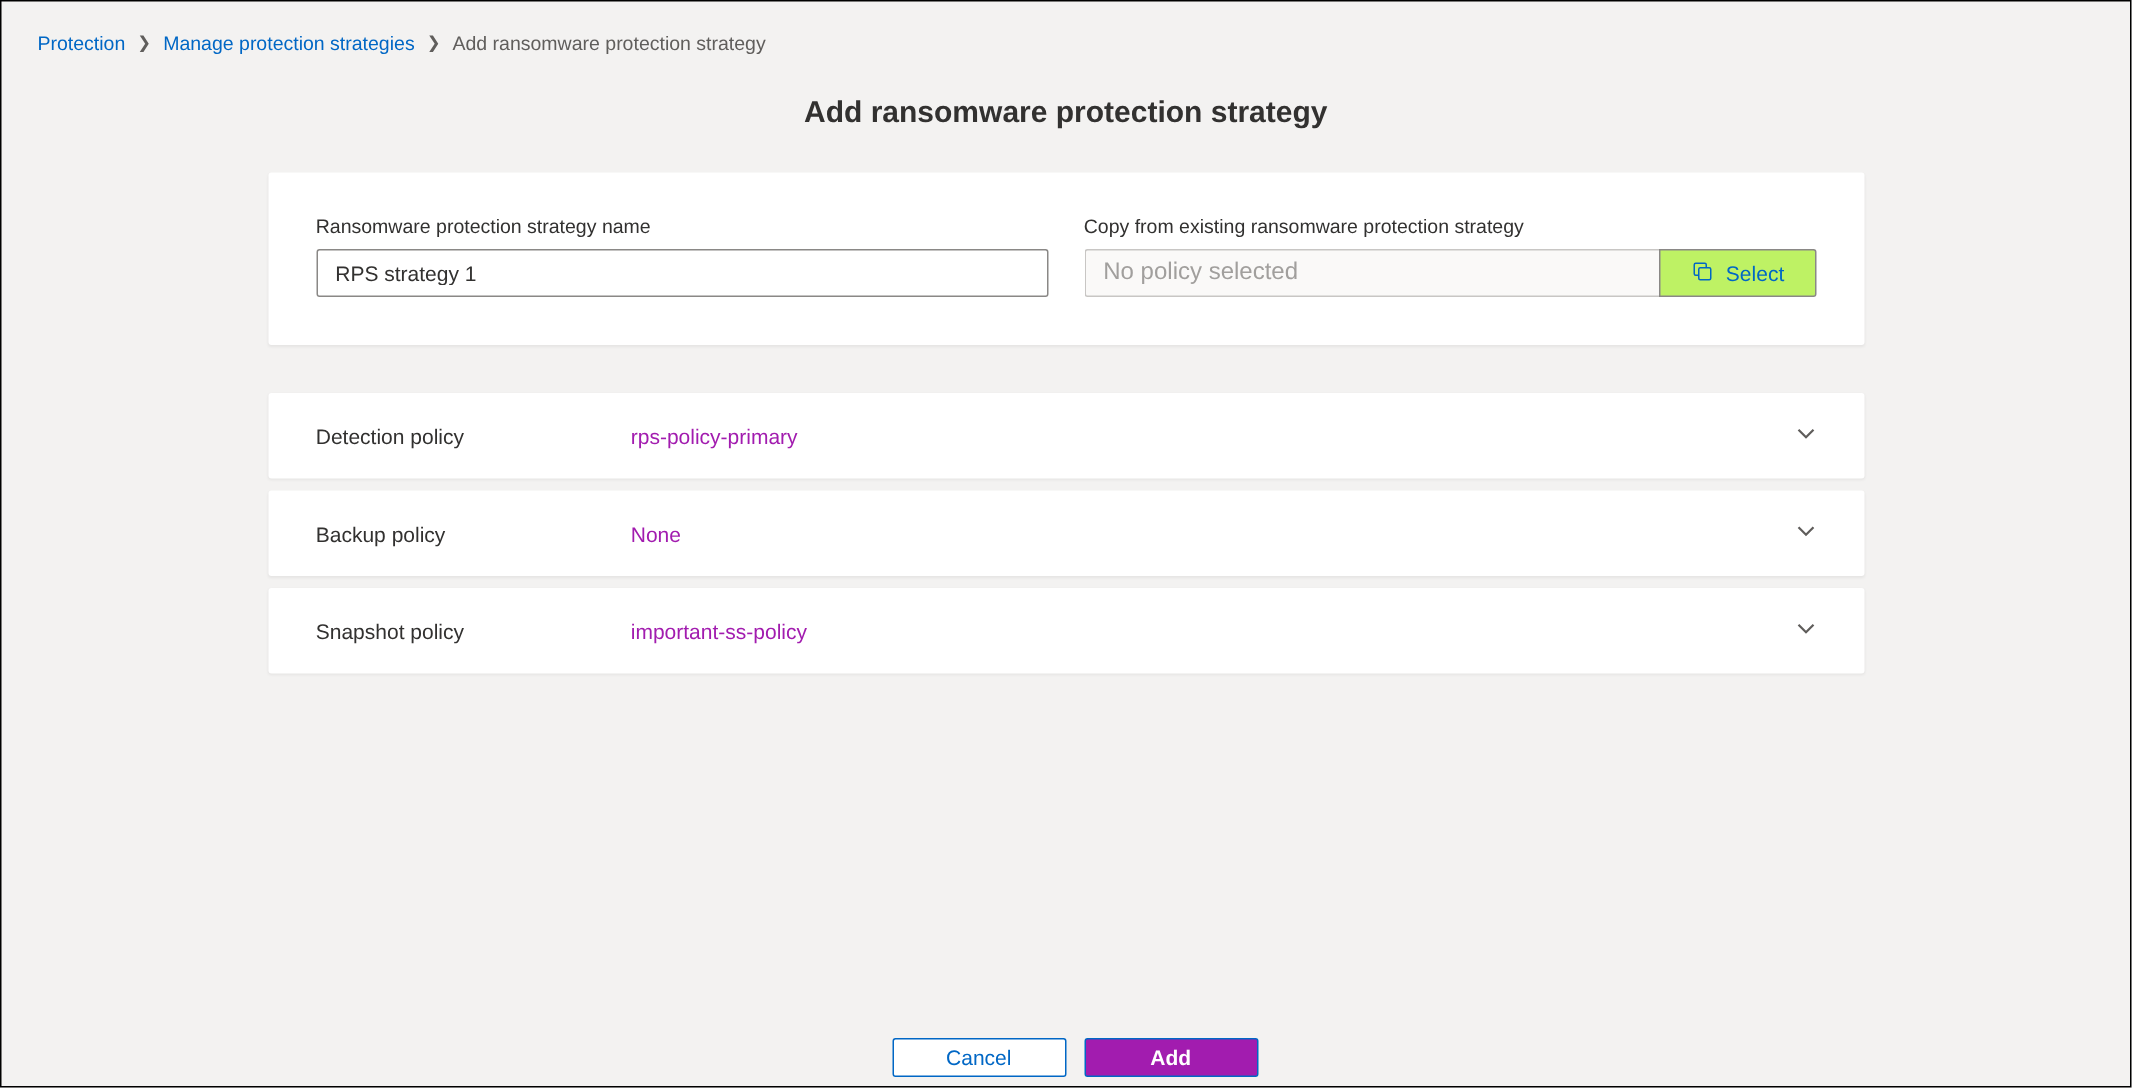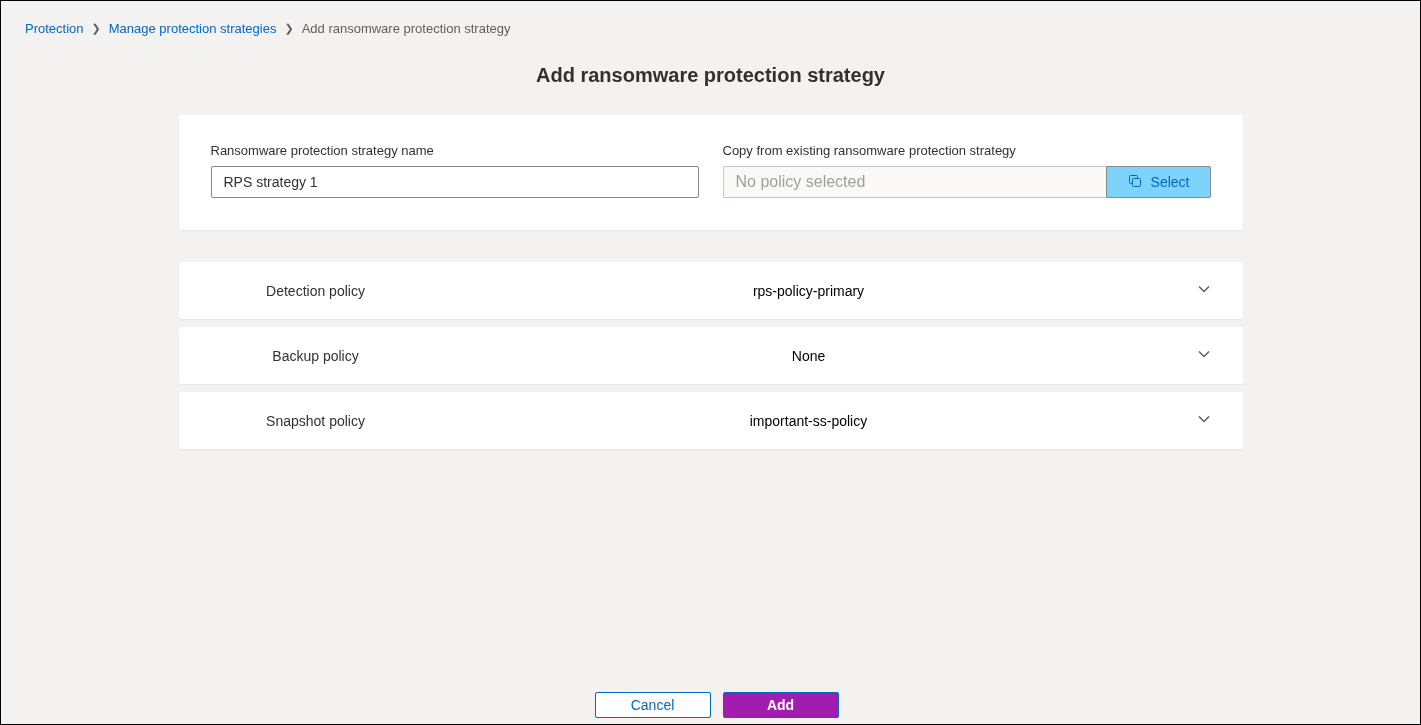--- a/index.html
+++ b/index.html
@@ -92,21 +92,21 @@
       padding: 0 12px;
       display: flex;
       align-items: center;
       color: #a19f9d;
       font-size: 16px;
     }
     .select-btn {
       height: 32px;
       border: 1px solid #8a8886;
       border-radius: 0 2px 2px 0;
-      background: #7dd3fc;
+      background: #bef264;
       padding: 0 20px;
       display: flex;
       align-items: center;
       gap: 8px;
       color: #0067c5;
       font-size: 14px;
       cursor: pointer;
       font-family: inherit;
     }
     .select-btn svg {
@@ -118,31 +118,30 @@
     .accordion {
       background: #fff;
       border-radius: 2px;
       box-shadow: 0 1px 2px rgba(0,0,0,0.06);
       margin-bottom: 8px;
       height: 57px;
       display: flex;
       align-items: center;
       padding: 0 32px;
       cursor: pointer;
-      text-align: center;
     }
     .accordion-label {
       width: 210px;
       font-size: 14px;
       color: #323130;
     }
     .accordion-value {
       flex: 1;
       font-size: 14px;
-      color: #000000;
+      color: #a21caf;
     }
     .accordion-chevron {
       color: #605e5c;
     }
     .accordion-chevron svg {
       width: 14px;
       height: 14px;
       stroke: #605e5c;
       stroke-width: 1.5;
       fill: none;

